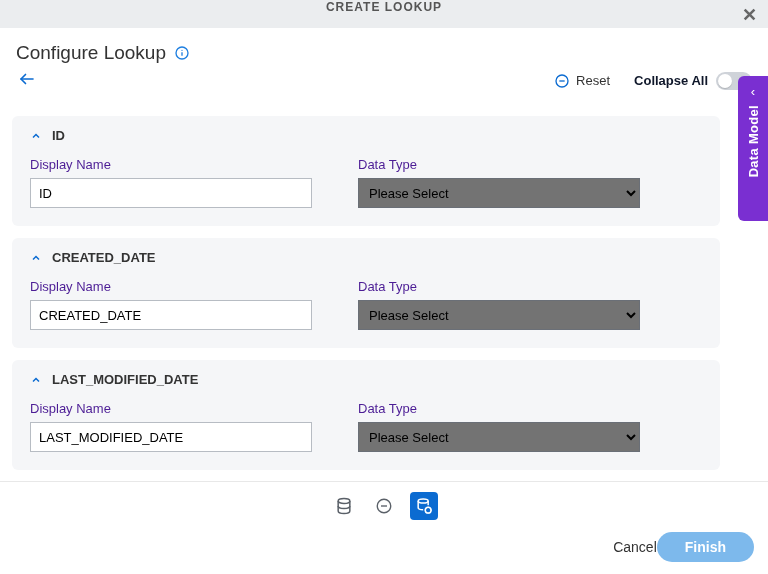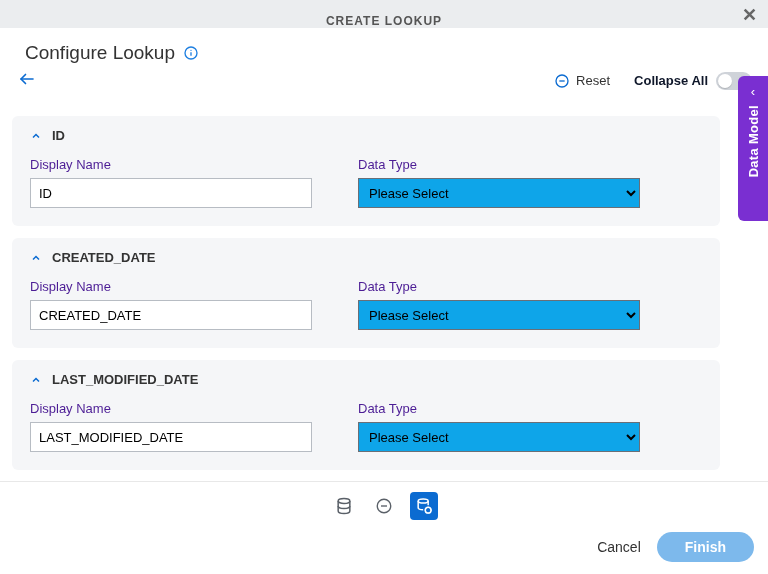--- a/index.html
+++ b/index.html
@@ -11,41 +11,40 @@
     background: #fff;
     width: 768px;
     height: 574px;
     overflow: hidden;
     position: relative;
   }
   .titlebar {
     background: #ebedef;
     height: 28px;
     display: flex;
-    align-items: flex-end;
+    align-items: flex-start;
     justify-content: center;
     position: relative;
     font-size: 12px;
     letter-spacing: 1px;
     color: #555;
     font-weight: 600;
   }
   .titlebar .close {
     position: absolute;
     right: 10px;
     top: 4px;
     font-size: 18px;
     color: #666;
     cursor: pointer;
   }
   .header-row {
     padding: 14px 16px 6px 16px;
     display: flex;
     align-items: center;
-    margin-left: 9px;
   }
   .header-row h1 {
     font-size: 19px;
     font-weight: 500;
     margin: 0;
     color: #333;
   }
   .info-icon {
     display: inline-flex;
     margin-left: 8px;
@@ -167,21 +166,21 @@
   .field input[type=text] {
     height: 30px;
     border: 1px solid #b7bcc3;
     background: #fff;
     padding: 0 8px;
     font-size: 13px;
   }
   .field select {
     height: 30px;
     border: 1px solid #6a6f77;
-    background: #0ea5e9;
+    background: #737373;
     padding: 0 6px;
     font-size: 13px;
   }
   .footer {
     position: absolute;
     bottom: 0; left: 0; right: 0;
     border-top: 1px solid #e8e8e8;
     background: #fff;
   }
   .icon-row {
@@ -200,21 +199,20 @@
   }
   .icon-btn.active {
     background: #0b6bd1;
     color: #fff;
   }
   .button-row {
     display: flex;
     justify-content: flex-end;
     align-items: center;
     padding: 6px 14px 12px 14px;
-    gap: 16px;
   }
   .btn-text { color: #333; cursor: pointer; font-size: 14px; }
   .btn-outline {
     border: 1px solid #a8adb5;
     border-radius: 18px;
     background: #fff;
     padding: 6px 24px;
     font-size: 14px;
     cursor: pointer;
   }

